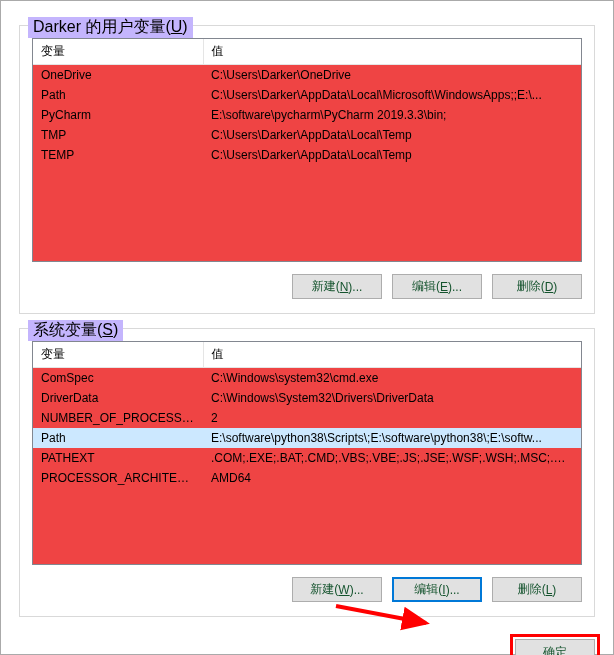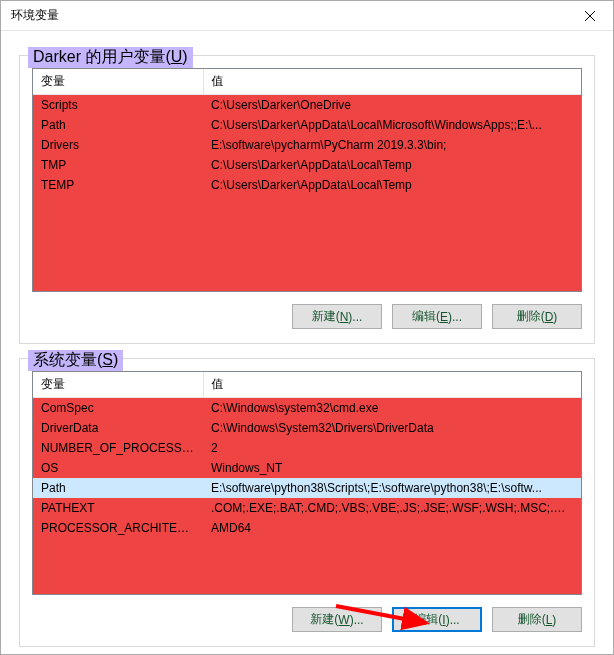--- a/index.html
+++ b/index.html
@@ -140,56 +140,47 @@
   
   .table-wrap::-webkit-scrollbar { width: 17px; background:#f0f0f0; }
   .table-wrap::-webkit-scrollbar-thumb { background:#c2c2c2; border:1px solid #a0a0a0; }
   .table-wrap::-webkit-scrollbar-button { background:#f0f0f0; height:17px; border:1px solid #cdcdcd; }
 </style>
 </head>
 <body>
 
 <div class="dialog">
 
-  <div class="titlebar">
-    <span class="titlebar-title">环境变量</span>
-    <div class="close-btn">
-      <svg viewBox="0 0 10 10">
-        <line x1="0" y1="0" x2="10" y2="10" stroke="#000" stroke-width="1"></line>
-        <line x1="10" y1="0" x2="0" y2="10" stroke="#000" stroke-width="1"></line>
-      </svg>
-    </div>
-  </div>
 
   <div class="body">
 
     <div class="groupbox">
       <div class="groupbox-label">
         <span>Darker 的用户变量(</span><span class="ul">U</span><span>)</span>
       </div>
 
       <div class="table-wrap">
         <table class="table">
           <thead>
             <tr>
               <th class="col-sep">变量</th>
               <th>值</th>
             </tr>
           </thead>
           <tbody id="user-tbody">
               <tr>
-                <td>Scripts</td>
+                <td>OneDrive</td>
                 <td>C:\Users\Darker\OneDrive</td>
               </tr>
               <tr>
                 <td>Path</td>
                 <td>C:\Users\Darker\AppData\Local\Microsoft\WindowsApps;;E:\...</td>
               </tr>
               <tr>
-                <td>Drivers</td>
+                <td>PyCharm</td>
                 <td>E:\software\pycharm\PyCharm 2019.3.3\bin;</td>
               </tr>
               <tr>
                 <td>TMP</td>
                 <td>C:\Users\Darker\AppData\Local\Temp</td>
               </tr>
               <tr>
                 <td>TEMP</td>
                 <td>C:\Users\Darker\AppData\Local\Temp</td>
               </tr>
@@ -235,24 +226,20 @@
                 <td>C:\Windows\system32\cmd.exe</td>
               </tr>
               <tr>
                 <td>DriverData</td>
                 <td>C:\Windows\System32\Drivers\DriverData</td>
               </tr>
               <tr>
                 <td>NUMBER_OF_PROCESSORS</td>
                 <td>2</td>
               </tr>
-              <tr>
-                <td>OS</td>
-                <td>Windows_NT</td>
-              </tr>
               <tr class="selected">
                 <td>Path</td>
                 <td>E:\software\python38\Scripts\;E:\software\python38\;E:\softw...</td>
               </tr>
               <tr>
                 <td>PATHEXT</td>
                 <td>.COM;.EXE;.BAT;.CMD;.VBS;.VBE;.JS;.JSE;.WSF;.WSH;.MSC;.PY;.P...</td>
               </tr>
               <tr>
                 <td>PROCESSOR_ARCHITECT...</td>

